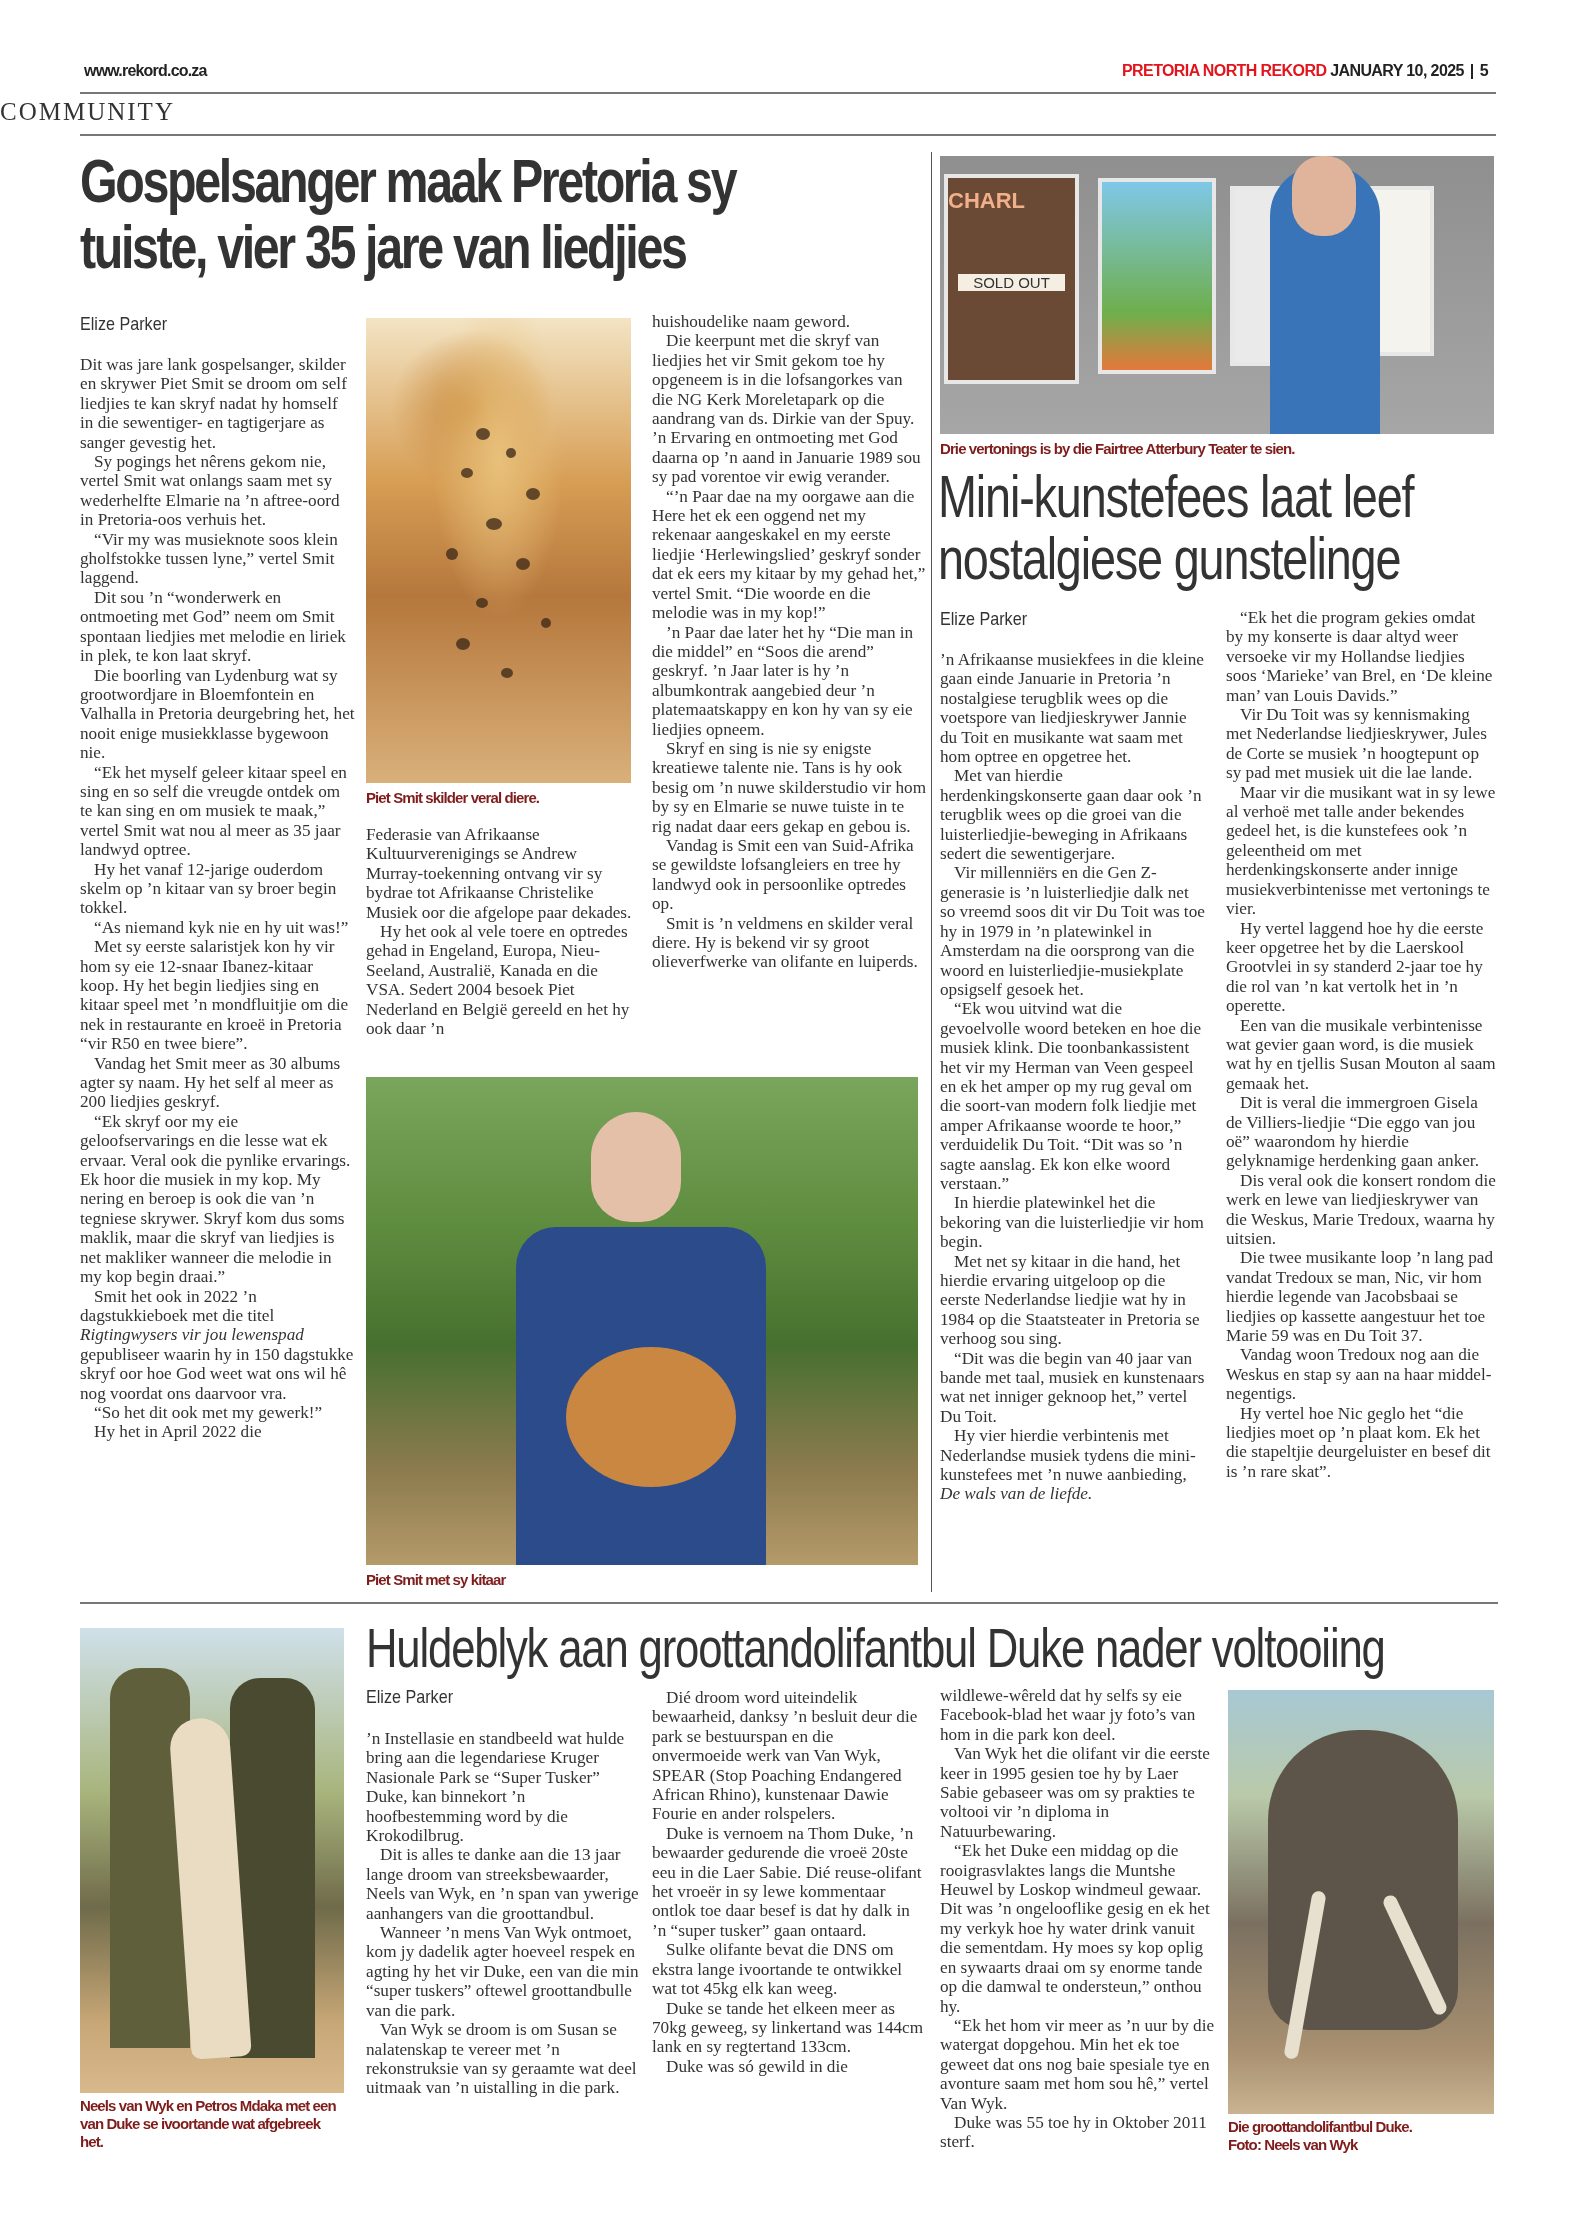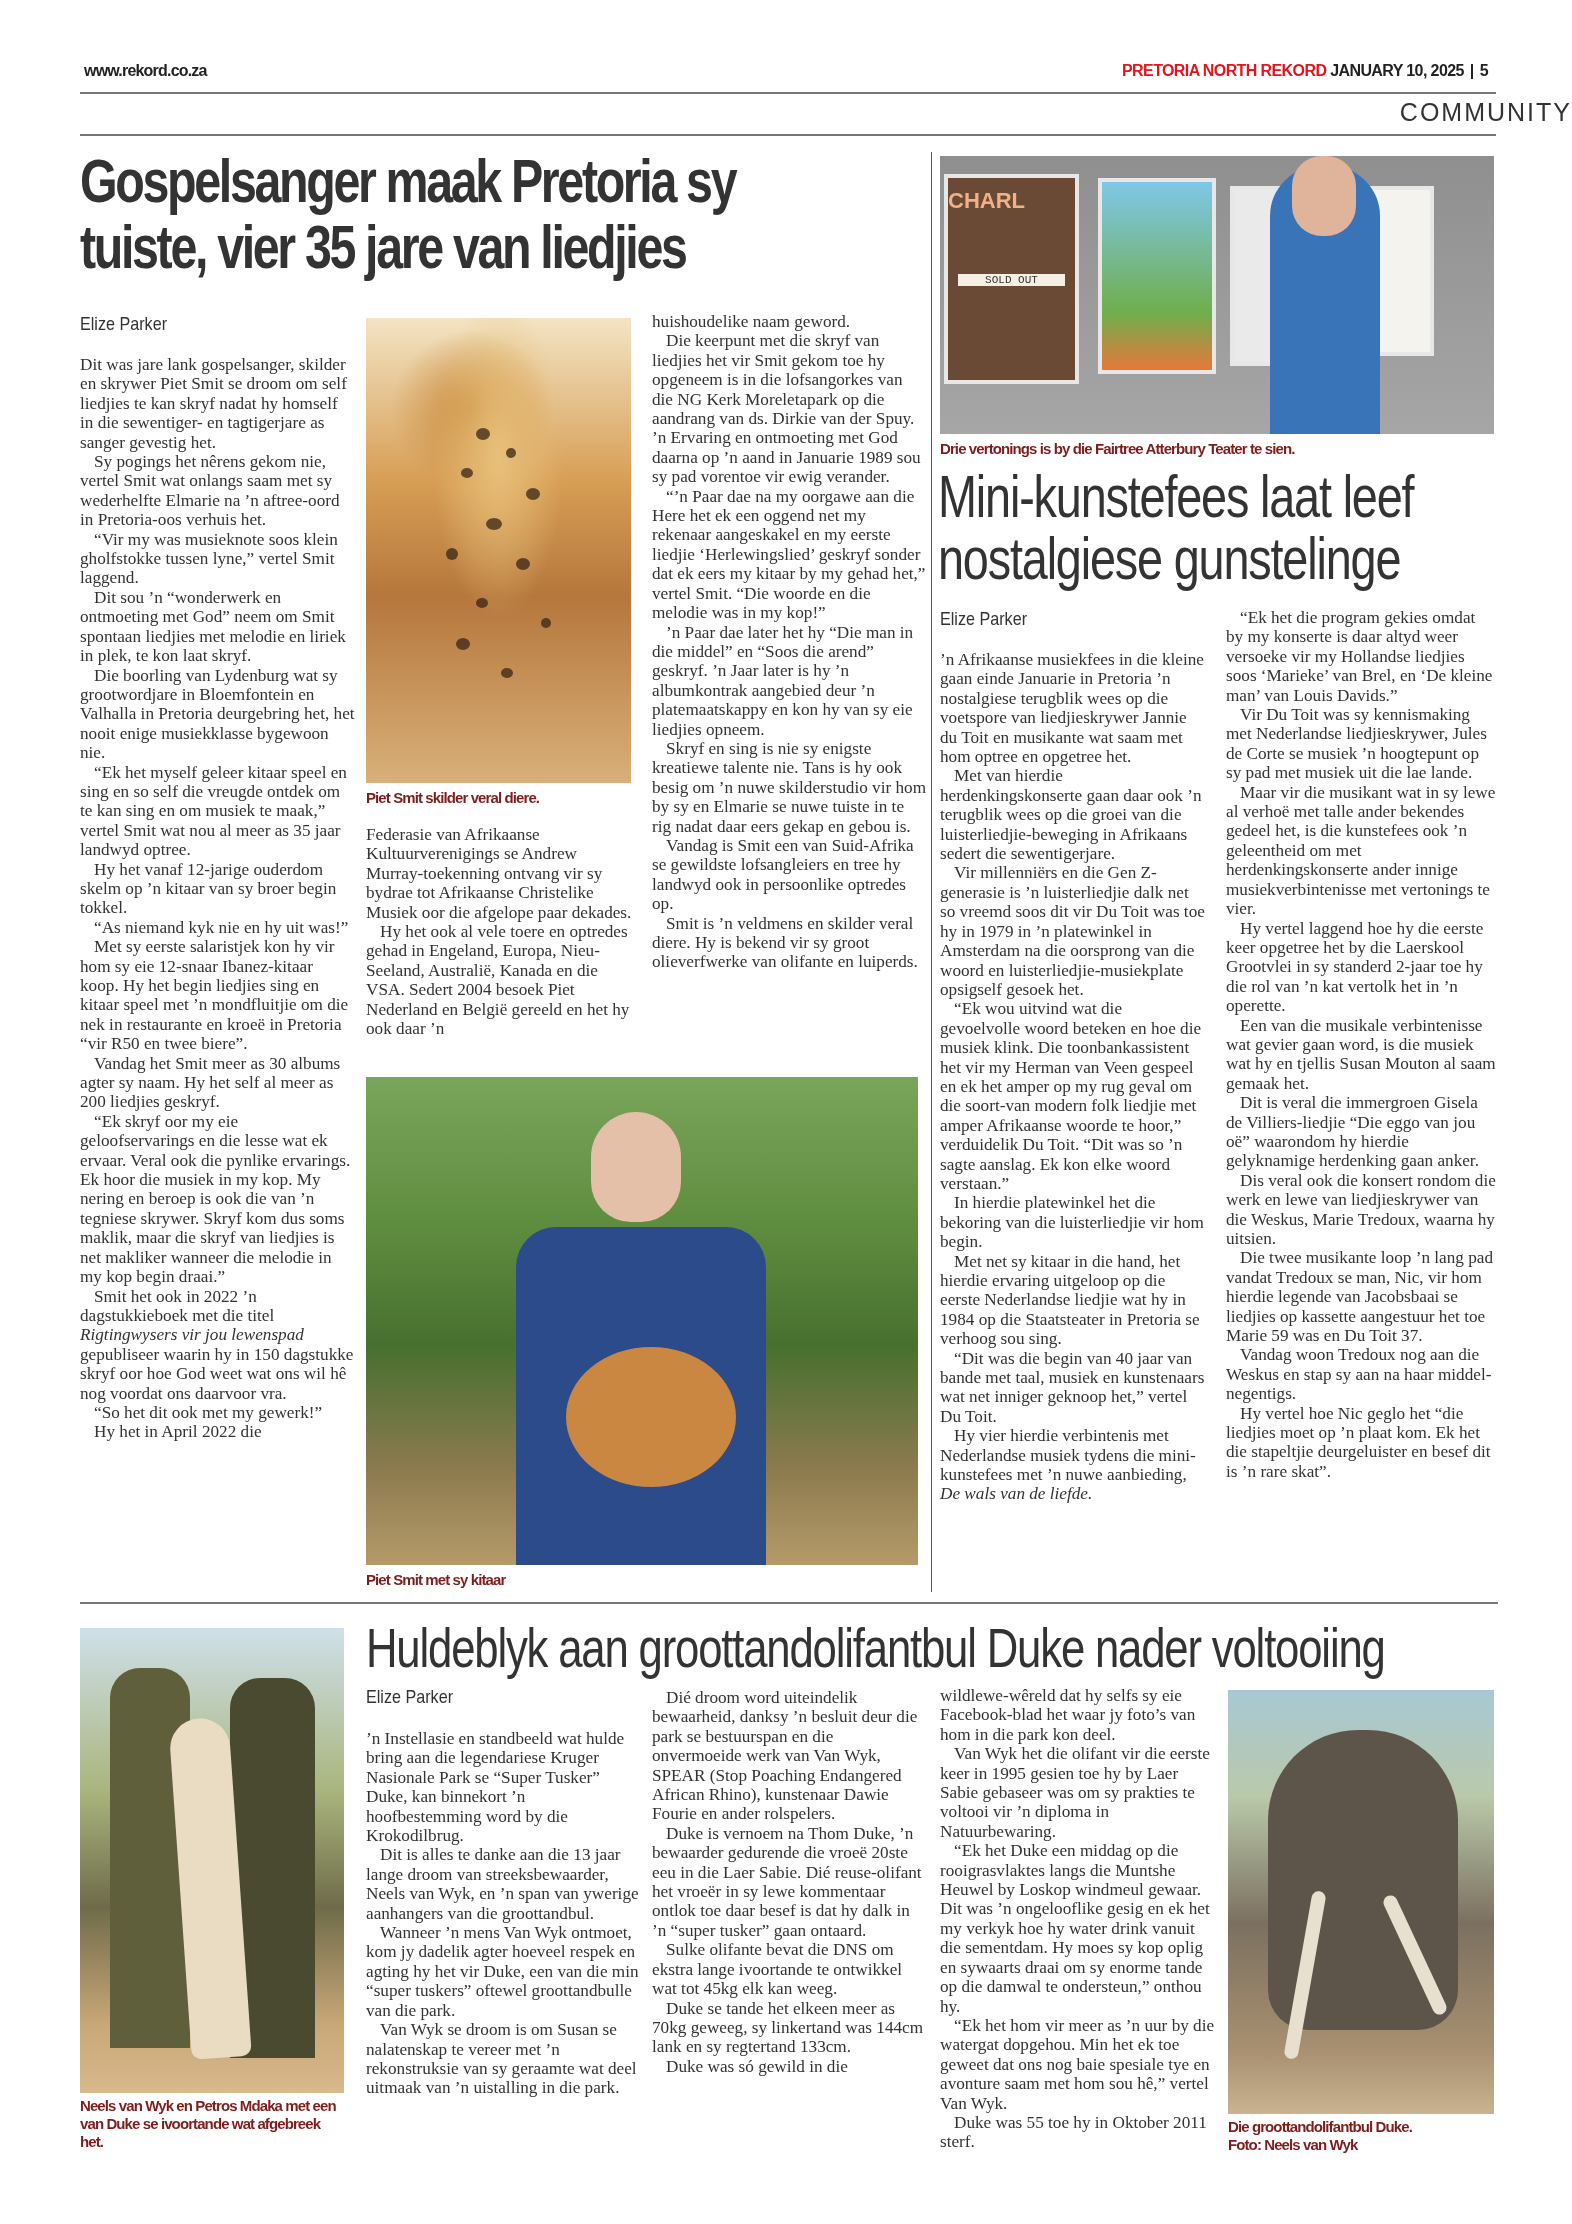--- a/index.html
+++ b/index.html
@@ -6,21 +6,21 @@
   html, body { width: 1572px; height: 2224px; background: #ffffff; overflow: hidden; }
   body { position: relative; font-family: "Liberation Serif", serif; color: #222; }
   .abs { position: absolute; }
 
   
   .site-url { left: 84px; top: 62px; font-family: "Liberation Sans", sans-serif; font-weight: bold; font-size: 16px; letter-spacing: -0.8px; color: #222; }
   .masthead-right { right: 84px; top: 62px; font-family: "Liberation Sans", sans-serif; font-weight: bold; font-size: 16px; letter-spacing: -0.6px; color: #222; }
   .masthead-right .paper { color: #e2151c; }
   .masthead-right .sep { margin: 0 6px; }
   .rule { left: 80px; width: 1416px; height: 2px; background: #777; }
-  .section-label { left: 0; width: 1572px; text-align: right; top: 98px; font-family: Liberation Sans, sans-serif; font-size: 25px; letter-spacing: 2px; color: #333; }
+  .section-label { left: 0; width: 1572px; text-align: left; top: 98px; font-family: Liberation Serif, serif; font-size: 25px; letter-spacing: 2px; color: #333; }
 
   
   .hl-bold { font-family: "Liberation Sans", sans-serif; font-weight: bold; color: #333; letter-spacing: -3px; transform-origin: left top; }
   .hl-light { font-family: "Liberation Sans", sans-serif; font-weight: normal; color: #333; letter-spacing: -1.5px; transform-origin: left top; }
   .byline { font-family: "Liberation Sans", sans-serif; font-size: 19px; color: #333; transform: scaleX(0.85); transform-origin: left top; }
 
   
   .col { font-family: "Liberation Serif", serif; font-size: 17.2px; line-height: 19.4px; color: #333; }
   .col p { text-indent: 14px; }
   .col p.first { text-indent: 0; }
@@ -115,21 +115,21 @@
   <div style="position:absolute;left:150px;top:150px;width:250px;height:338px;border-radius:40px 40px 0 0;background:#2c4b8a;"></div>
   <div style="position:absolute;left:200px;top:270px;width:170px;height:140px;border-radius:50%;background:#c98742;"></div>
 </div>
 <div class="abs caption" style="left:366px; top:1571px; width:300px;">Piet Smit met sy kitaar</div>
 
 <div class="abs vrule" style="left:931px; top:152px; height:1440px;"></div>
 
 <div class="abs photo theater-photo" style="left:940px; top:156px; width:554px; height:278px;">
   <div class="poster" style="left:4px;top:18px;width:135px;height:210px;background:#6b4a35;">
     <div style="color:#f0b08a;font-family:'Liberation Sans',sans-serif;font-weight:bold;font-size:22px;text-align:left;margin-top:10px;">CHARL</div>
-    <div style="background:#f4efe2;color:#333;font-family:Liberation Mono, monospace;font-size:11px;text-align:center;margin:60px 10px 0;">SOLD OUT</div>
+    <div style="background:#f4efe2;color:#333;font-family:Liberation Sans, sans-serif;font-size:15px;text-align:center;margin:60px 10px 0;">SOLD OUT</div>
   </div>
   <div class="poster" style="left:158px;top:22px;width:118px;height:196px;background:linear-gradient(180deg,#7fc7e8,#6fae4c 70%,#e5783a);"></div>
   <div class="poster" style="left:290px;top:30px;width:100px;height:180px;background:#eaeaea;"></div>
   <div class="poster" style="left:402px;top:30px;width:92px;height:170px;background:#f5f3ee;"></div>
   <div style="position:absolute;left:330px;top:10px;width:110px;height:268px;background:#3a74b8;border-radius:50px 50px 0 0;"></div>
   <div style="position:absolute;left:352px;top:0;width:64px;height:80px;background:#e0b49a;border-radius:30px;"></div>
 </div>
 <div class="abs caption" style="left:940px; top:440px; width:560px;">Drie vertonings is by die Fairtree Atterbury Teater te sien.</div>
 
 <div class="abs hl-light" style="left:938px; top:466px; font-size:60px; line-height:62px; transform:scaleX(0.78); width:720px;">

